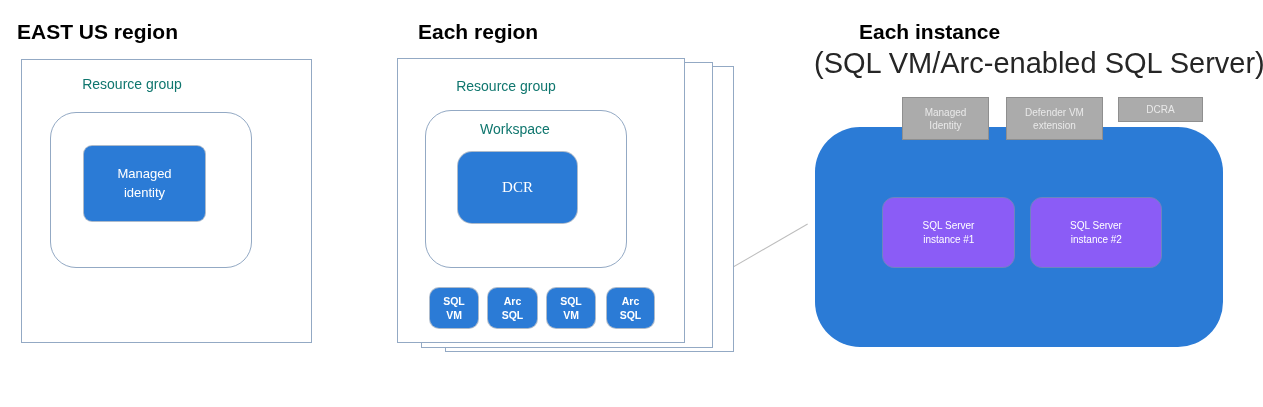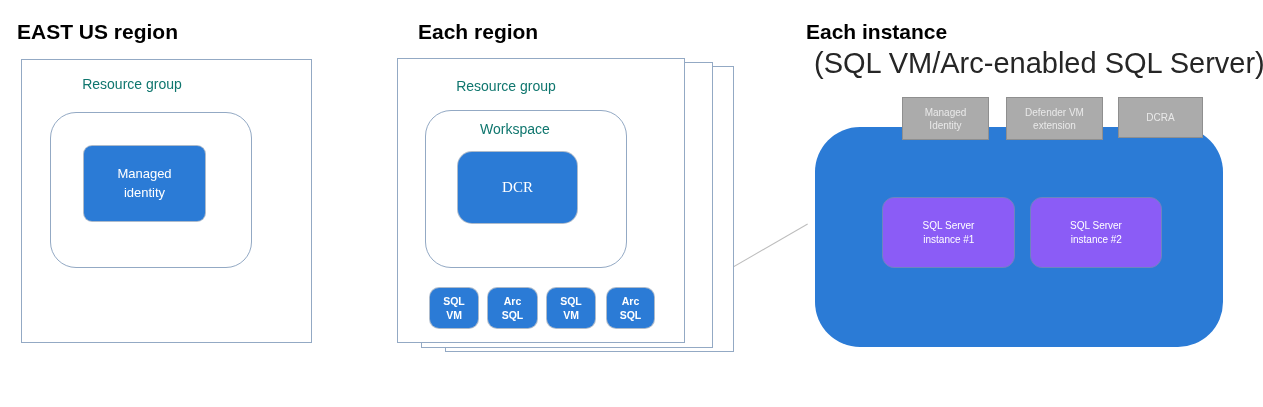--- a/index.html
+++ b/index.html
@@ -122,29 +122,29 @@
 VM</div>
   <div class="abs blue-box" style="left:488px; top:288px; width:49px; height:40px; border-radius:9px; font-size:10.5px; font-weight:600; line-height:1.35;">Arc
 SQL</div>
   <div class="abs blue-box" style="left:547px; top:288px; width:48px; height:40px; border-radius:9px; font-size:10.5px; font-weight:600; line-height:1.35;">SQL
 VM</div>
   <div class="abs blue-box" style="left:607px; top:288px; width:47px; height:40px; border-radius:9px; font-size:10.5px; font-weight:600; line-height:1.35;">Arc
 SQL</div>
 
   <div class="abs connector" style="left:663px; top:307px; width:167px;"></div>
 
-  <div class="abs sec-title" style="left:806px; top:20px;">Each instance</div>
+  <div class="abs sec-title" style="left:859px; top:20px;">Each instance</div>
   <div class="abs sub-title" style="left:814px; top:47px;">(SQL VM/Arc-enabled SQL Server)</div>
 
   <div class="abs panel-blue" style="left:815px; top:127px; width:408px; height:220px;"></div>
 
   <div class="abs tab" style="left:902px; top:97px; width:87px; height:43px;">Managed
 Identity</div>
   <div class="abs tab" style="left:1006px; top:97px; width:97px; height:43px;">Defender VM
 extension</div>
-  <div class="abs tab" style="left:1118px; top:97px; width:85px; height:41px;">DCRA</div>
+  <div class="abs tab" style="left:1118px; top:97px; width:85px; height:25px;">DCRA</div>
 
   <div class="abs instance-box" style="left:882px; top:197px; width:133px; height:71px;">SQL Server
 instance #1</div>
   <div class="abs instance-box" style="left:1030px; top:197px; width:132px; height:71px;">SQL Server
 instance #2</div>
 
 </div>
 
 </body></html>

